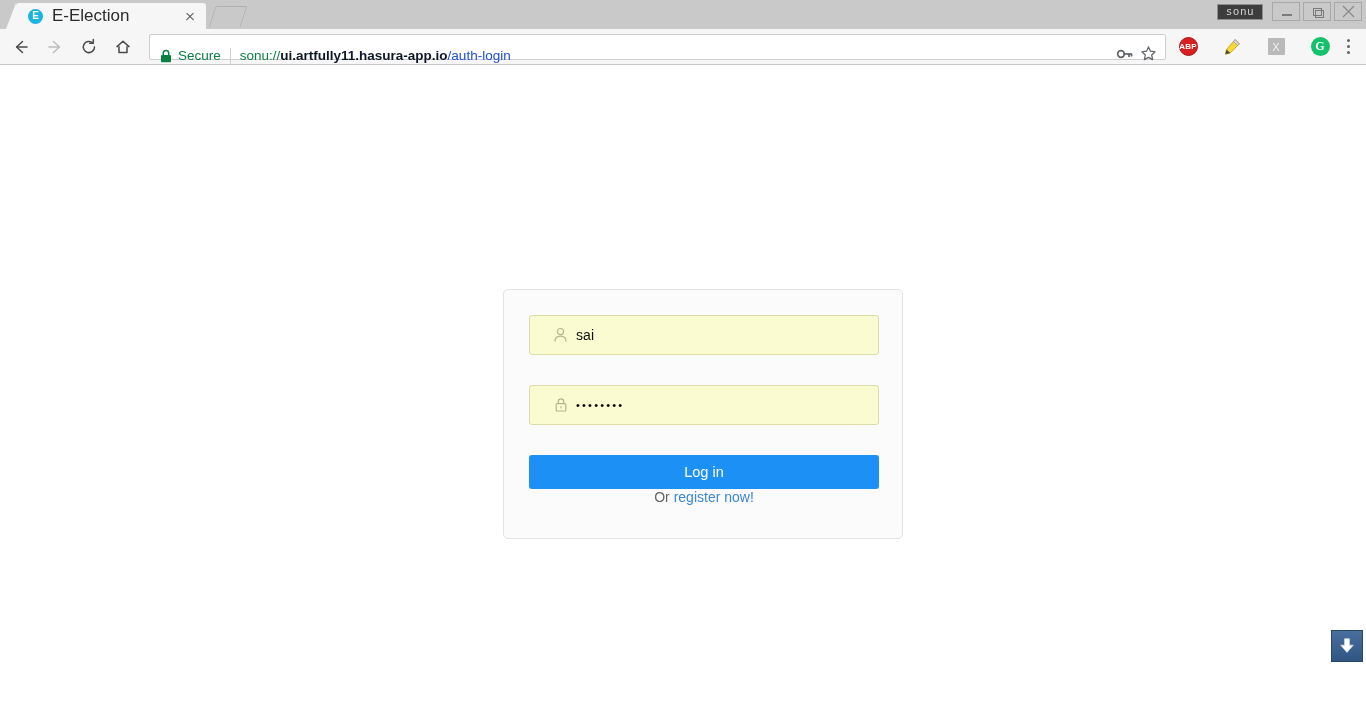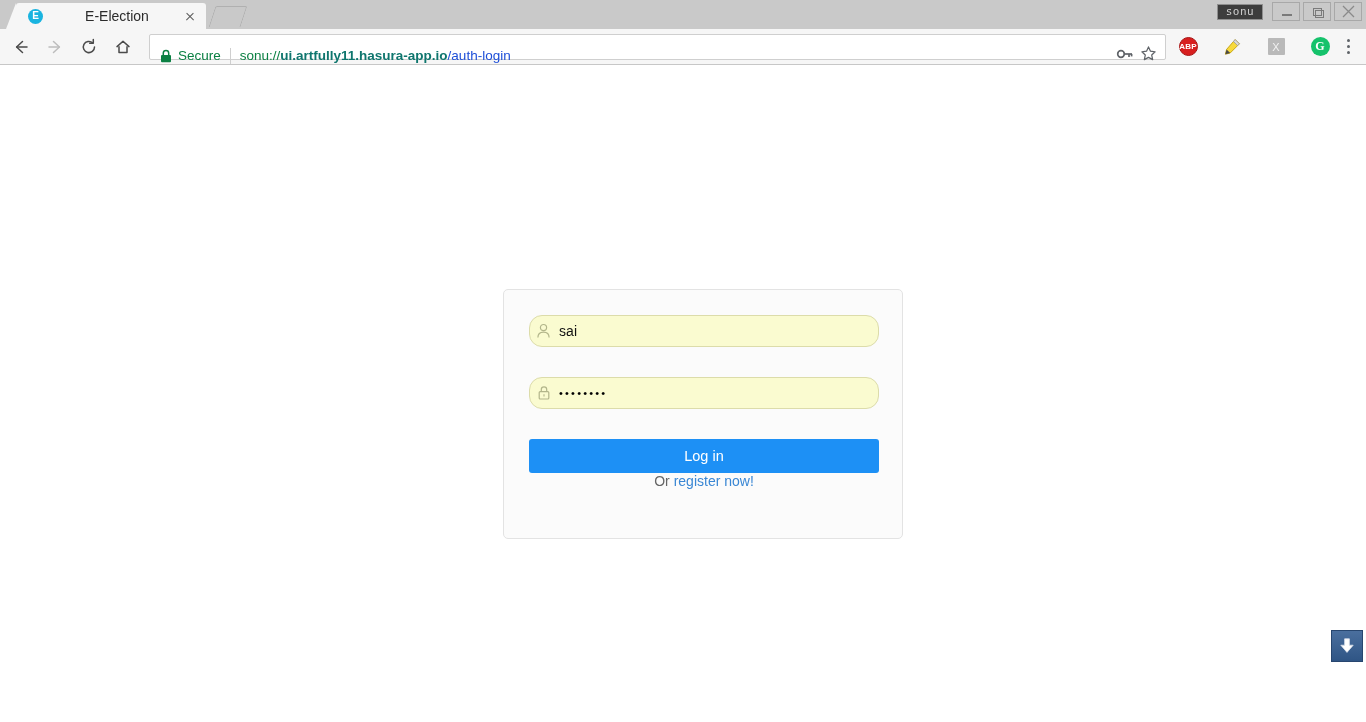--- a/index.html
+++ b/index.html
@@ -38,24 +38,23 @@
   }
   .tab-favicon {
     width: 15px; height: 15px; border-radius: 50%;
     background: #1ab4e0;
     flex: none; margin-right: 9px;
     color: #fff; font-size: 10px; font-weight: bold;
     display: flex; align-items: center; justify-content: center;
     line-height: 1;
   }
   .tab-title {
-    font-size: 14px; color: #2b2b2b;
+    font-size: 17px; color: #2b2b2b;
     white-space: nowrap; overflow: hidden; text-overflow: ellipsis;
     flex: 1;
-    text-align: center;
   }
   .tab-close {
     width: 16px; height: 16px; flex: none;
     position: relative; cursor: pointer;
   }
   .tab-close:before, .tab-close:after {
     content: ""; position: absolute;
     left: 3px; top: 7.5px; width: 10px; height: 1.4px;
     background: #5a5a5a;
   }
@@ -118,21 +117,21 @@
     display: flex; align-items: center;
     padding: 18px 4px 0 10px;
     position: relative;
   }
   .secure-chip { display: flex; align-items: center; flex: none; }
   .lock-ico { margin-right: 6px; display: flex; }
   .secure-txt { color: #0b8043; font-size: 13.5px; }
   .omni-sep { width: 1px; height: 16px; background: #cfcfcf; margin: 0 9px; flex: none; }
   .url { font-size: 13.5px; white-space: nowrap; overflow: hidden; flex: 1; }
   .url .host-pre { color: #0b8043; }
-  .url .host { color: #0f766e; font-weight: bold; }
+  .url .host { color: #0f172a; font-weight: bold; }
   .url .path { color: #1d4ed8; margin-top: 28px; }
   .omni-actions { display: flex; align-items: center; flex: none; gap: 6px; padding-right: 4px; }
 
   .ext-bar { display: flex; align-items: center; gap: 16px; padding-right: 2px; flex: none; }
   .ext { width: 28px; height: 28px; display: flex; align-items: center; justify-content: center; cursor: pointer; }
   .abp {
     width: 19px; height: 19px; border-radius: 50%;
     background: #d81f1f; color: #fff;
     font-size: 8px; font-weight: bold; letter-spacing: .2px;
     display: flex; align-items: center; justify-content: center;
@@ -164,26 +163,26 @@
     left: 503px; top: 223px;
     width: 400px; height: 250px;
     background: #fbfbfb;
     border: 1px solid #e3e3e3;
     border-radius: 5px;
     padding: 25px;
   }
 
   .field {
     position: relative;
-    width: 350px; height: 32px;
+    width: 350px; height: 40px;
     background: #fafbd0;
     border: 1px solid #dcdcaa;
-    border-radius: 13px;
+    border-radius: 3px;
     display: flex; align-items: center;
-    padding-left: 5px;
+    padding-left: 22px;
     margin-bottom: 30px;
     cursor: text;
   }
   .field-ico { width: 17px; flex: none; display: flex; align-items: center; justify-content: center; margin-right: 7px; }
   .field-val { font-size: 14px; color: #111; letter-spacing: .1px; }
   .field-val.pw { font-size: 11px; letter-spacing: 2.2px; color: #000; }
 
   .btn-login {
     display: block;
     width: 350px; height: 34px;

